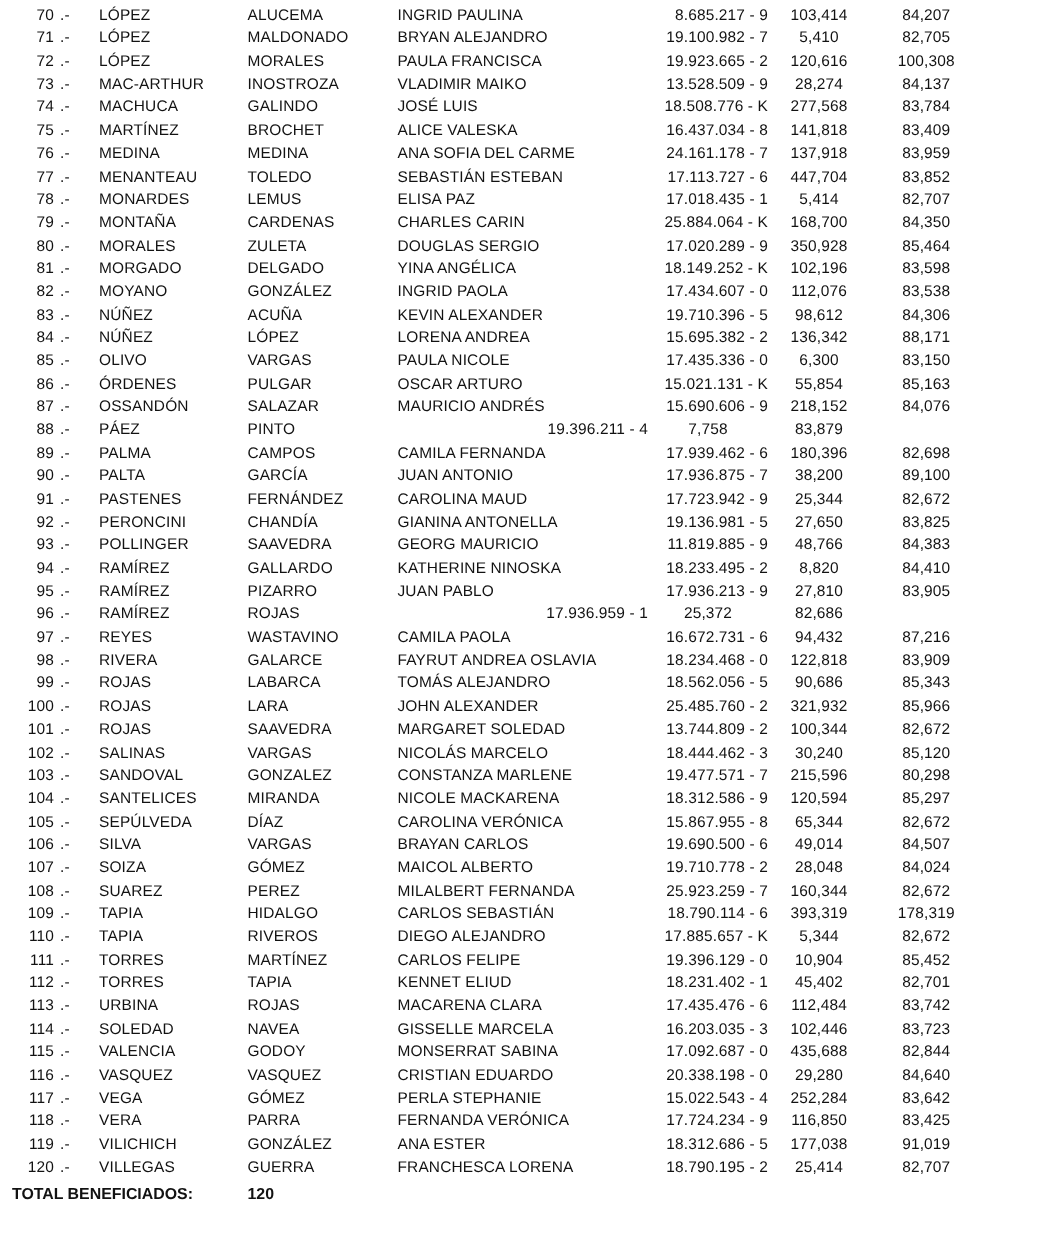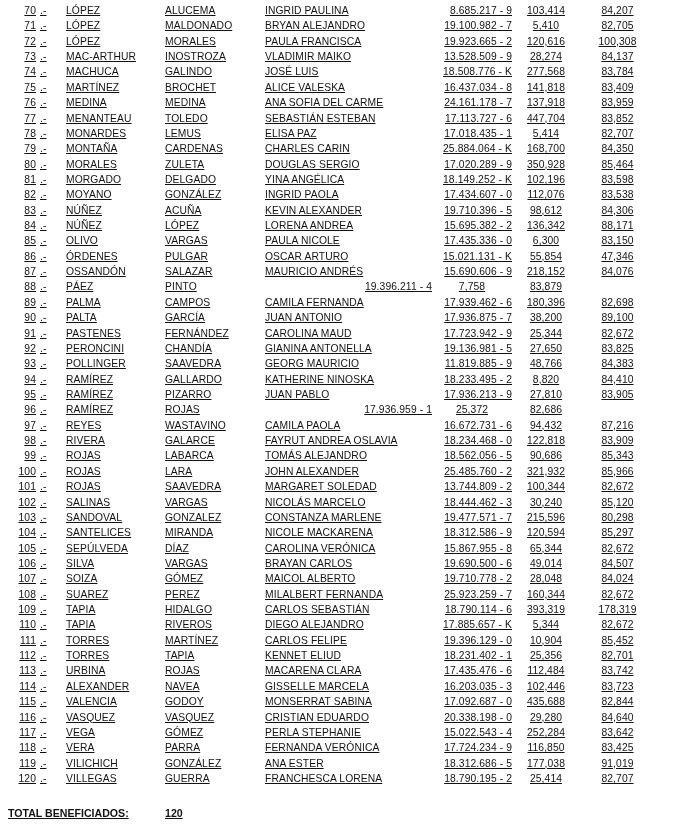--- a/index.html
+++ b/index.html
@@ -10,40 +10,39 @@
   body {
     width: 700px;
     height: 832px;
     overflow: hidden;
     font-family: "Liberation Sans", sans-serif;
     color: #121212;
   }
   .page {
     padding: 3px 0 0 8px;
     width: 692px;
-    text-decoration: underline;
   }
   .rows .row {
     display: grid;
     grid-template-columns: 28px 30px 99px 100px 167px 80px 68px 75px;
     height: 15.36px;
     line-height: 15.36px;
     font-size: 10.3px;
     letter-spacing: 0.1px;
     white-space: nowrap;
   }
   .c { overflow: visible; }
   .c.num { text-align: right; }
   .c.sep { text-align: left; padding-left: 4px; }
   .c.pat, .c.mat, .c.nam { text-align: left; }
   .c.rut { text-align: right; }
   .c.a1  { text-align: center; }
   .c.a2  { text-align: center; }
   .total-row {
-    margin-top: 20px;
+    margin-top: 3px;
     display: grid;
     grid-template-columns: 157px auto;
     font-size: 10.6px;
     font-weight: bold;
     line-height: 15px;
     white-space: nowrap;
   }
   .total-value { text-align: left; }
 </style>
 </head>
@@ -212,21 +211,21 @@
         <span class="c a2">83,150</span>
       </div>
       <div class="row">
         <span class="c num">86</span>
         <span class="c sep">.-</span>
         <span class="c pat">ÓRDENES</span>
         <span class="c mat">PULGAR</span>
         <span class="c nam">OSCAR ARTURO</span>
         <span class="c rut">15.021.131 - K</span>
         <span class="c a1">55,854</span>
-        <span class="c a2">47,346</span>
+        <span class="c a2">85,163</span>
       </div>
       <div class="row">
         <span class="c num">87</span>
         <span class="c sep">.-</span>
         <span class="c pat">OSSANDÓN</span>
         <span class="c mat">SALAZAR</span>
         <span class="c nam">MAURICIO ANDRÉS</span>
         <span class="c rut">15.690.606 - 9</span>
         <span class="c a1">218,152</span>
         <span class="c a2">84,076</span>
@@ -469,37 +468,37 @@
         <span class="c a1">10,904</span>
         <span class="c a2">85,452</span>
       </div>
       <div class="row">
         <span class="c num">112</span>
         <span class="c sep">.-</span>
         <span class="c pat">TORRES</span>
         <span class="c mat">TAPIA</span>
         <span class="c nam">KENNET ELIUD</span>
         <span class="c rut">18.231.402 - 1</span>
-        <span class="c a1">25,356</span>
+        <span class="c a1">45,402</span>
         <span class="c a2">82,701</span>
       </div>
       <div class="row">
         <span class="c num">113</span>
         <span class="c sep">.-</span>
         <span class="c pat">URBINA</span>
         <span class="c mat">ROJAS</span>
         <span class="c nam">MACARENA CLARA</span>
         <span class="c rut">17.435.476 - 6</span>
         <span class="c a1">112,484</span>
         <span class="c a2">83,742</span>
       </div>
       <div class="row">
         <span class="c num">114</span>
         <span class="c sep">.-</span>
-        <span class="c pat">ALEXANDER</span>
+        <span class="c pat">SOLEDAD</span>
         <span class="c mat">NAVEA</span>
         <span class="c nam">GISSELLE MARCELA</span>
         <span class="c rut">16.203.035 - 3</span>
         <span class="c a1">102,446</span>
         <span class="c a2">83,723</span>
       </div>
       <div class="row">
         <span class="c num">115</span>
         <span class="c sep">.-</span>
         <span class="c pat">VALENCIA</span>

